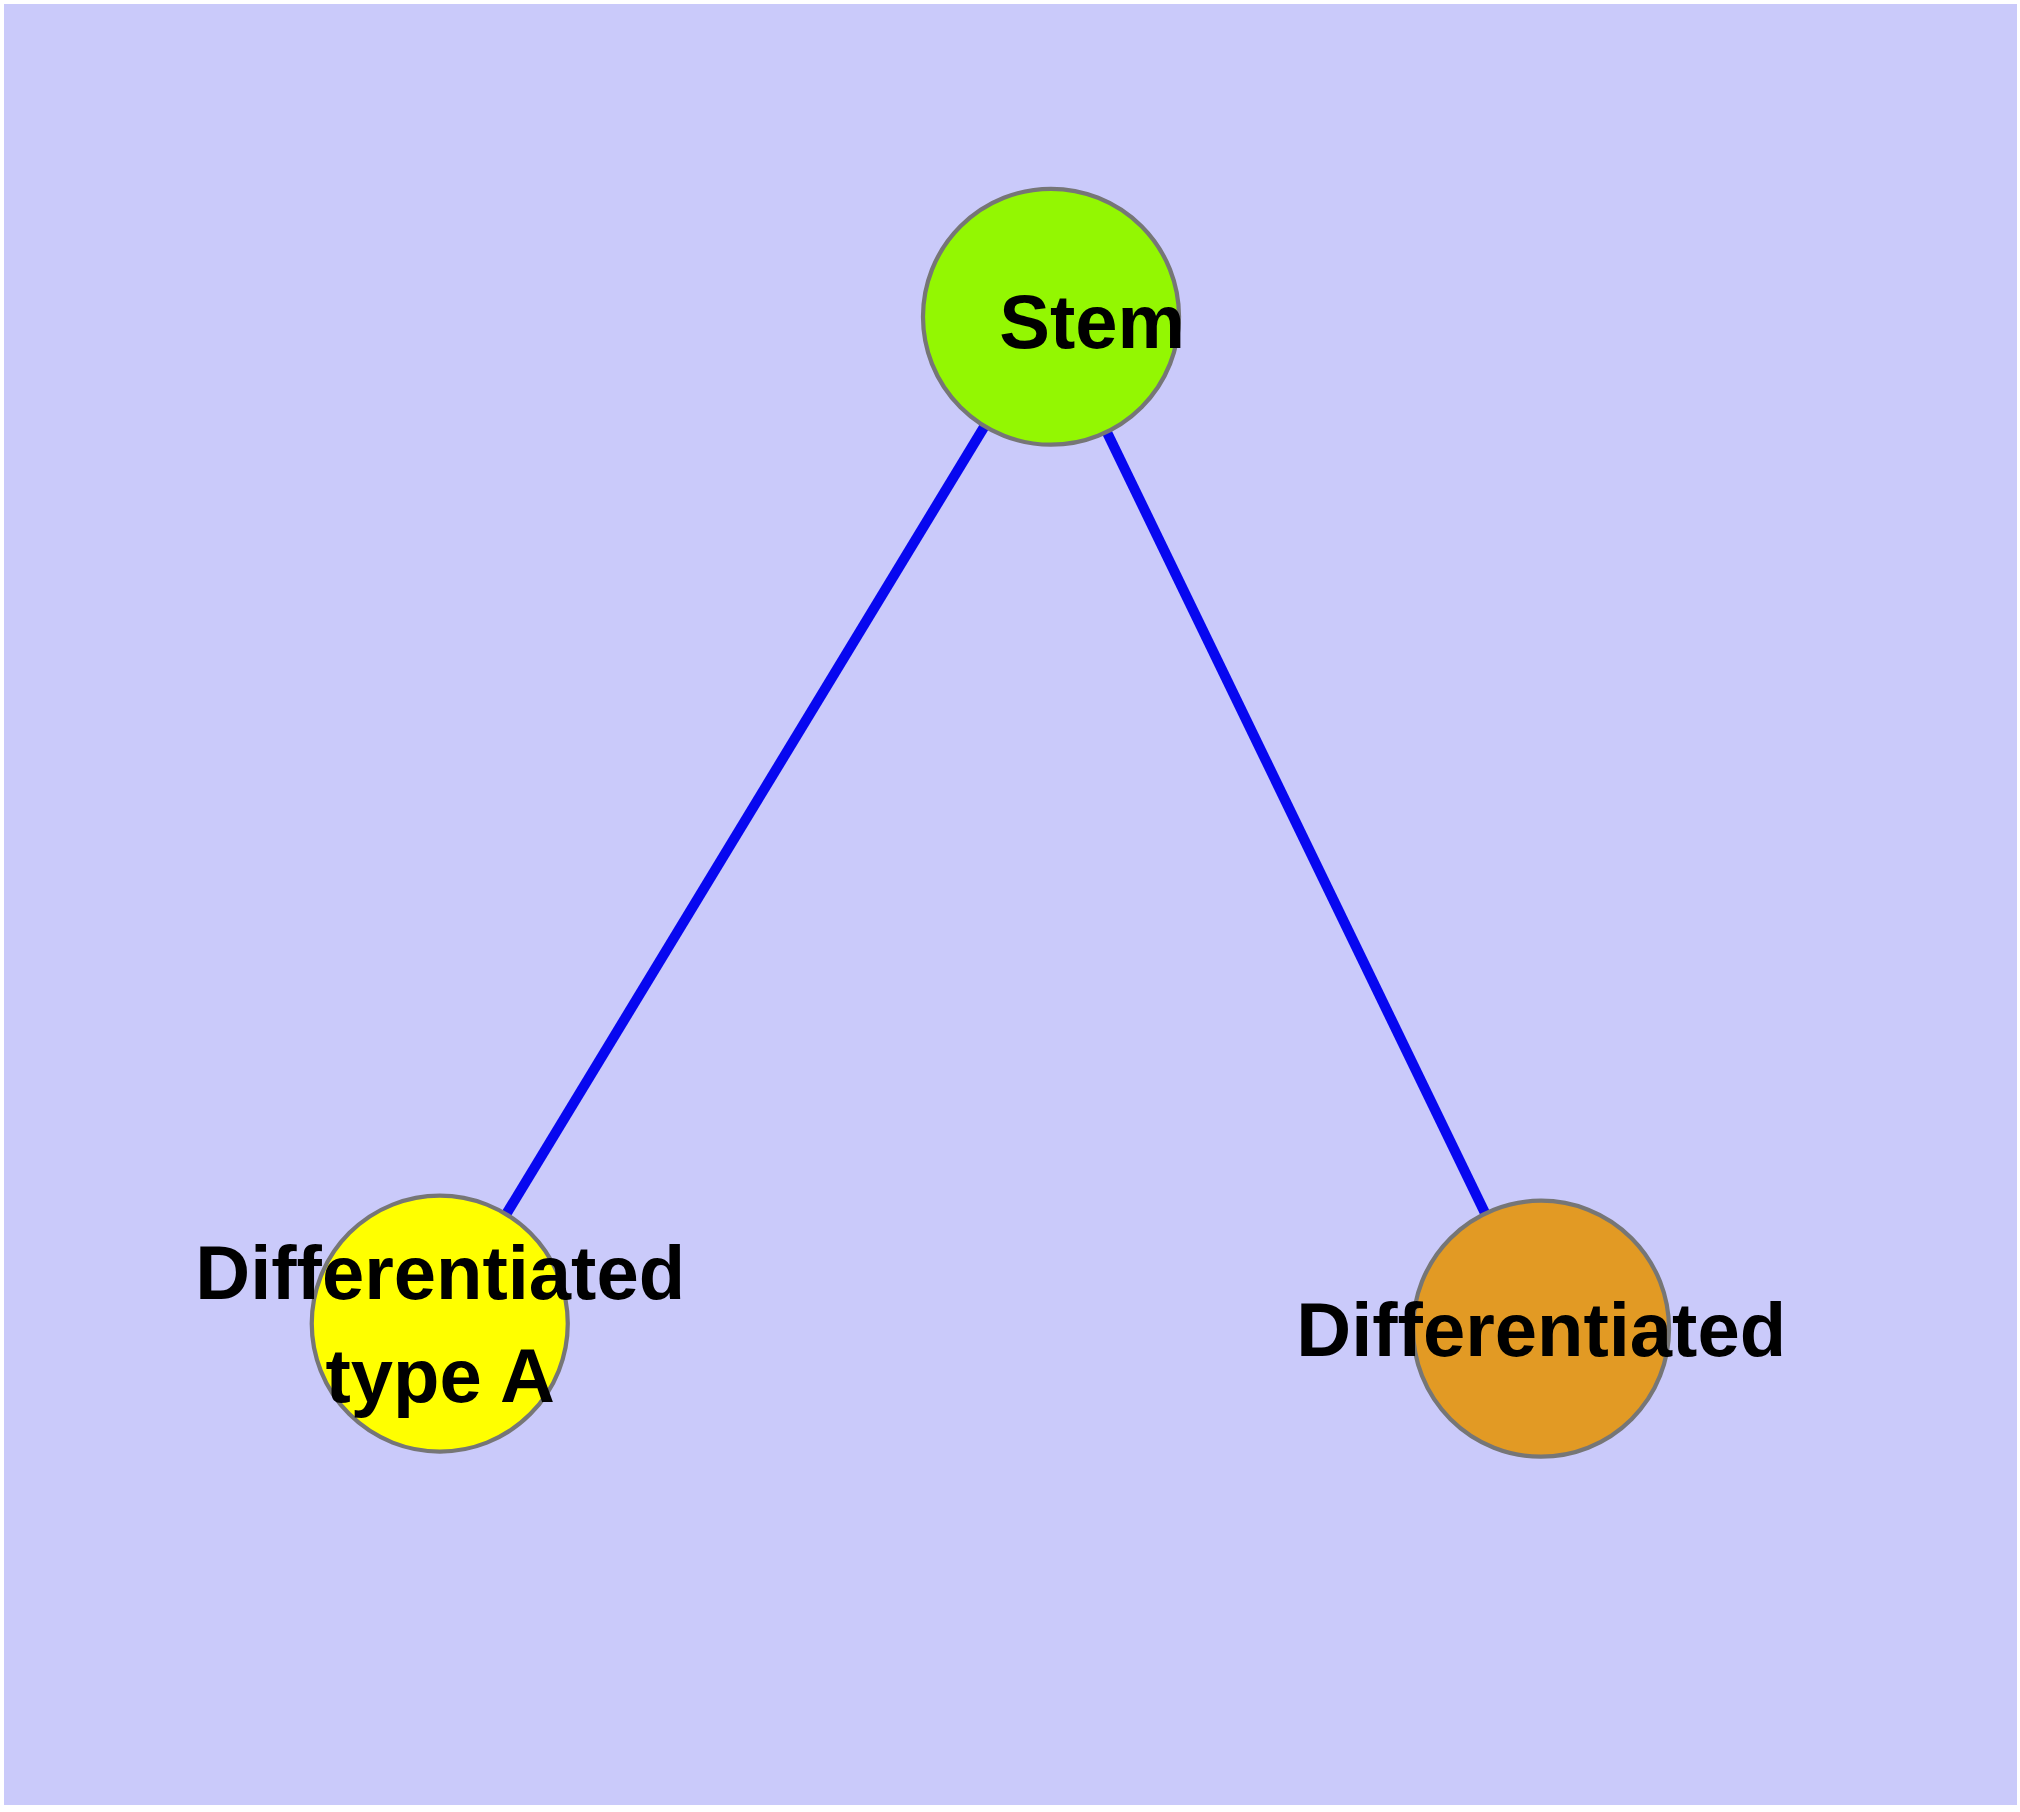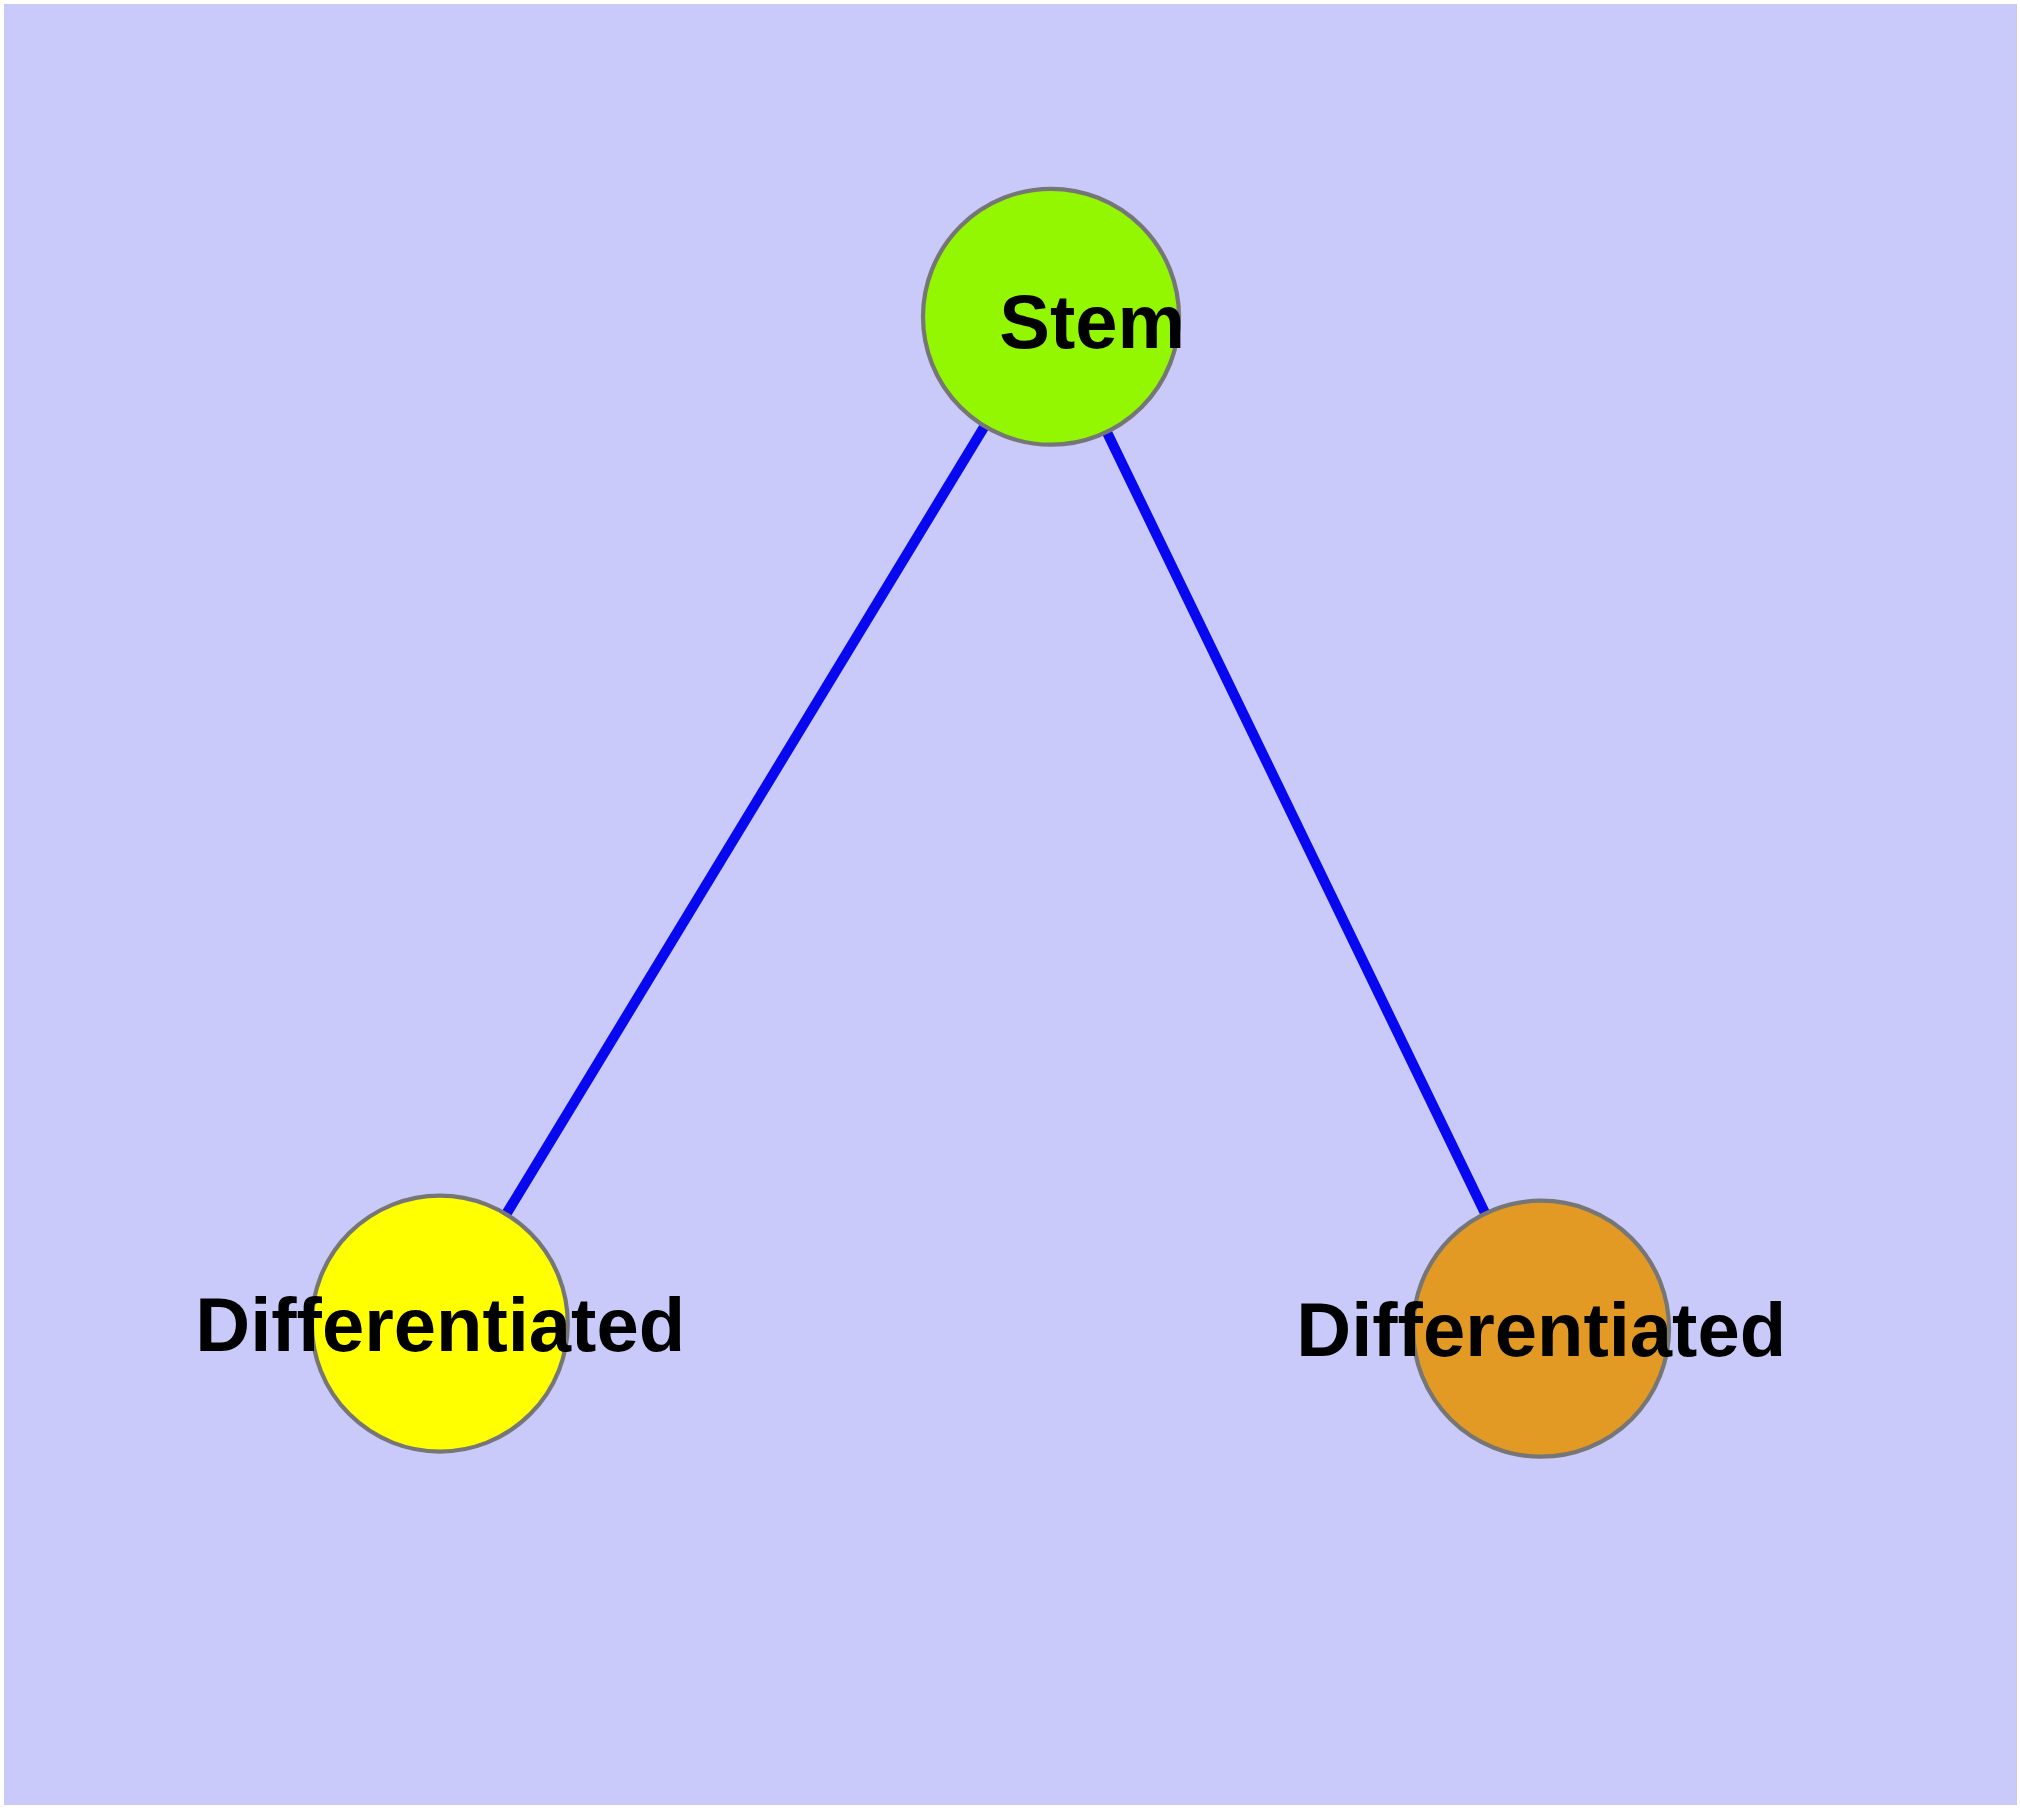--- a/index.html
+++ b/index.html
@@ -69,20 +69,21 @@
       <circle cx="514" cy="1557" r="151" fill="#ffff00"></circle>
       <circle cx="1813" cy="1563" r="151" fill="#e29a24"></circle>
     </svg>
 
     <div class="node-label label-stem">
       <div>Stem</div>
     </div>
 
     <div class="node-label label-type-a">
       <div>Differentiated</div>
+      <div>type A</div>
     </div>
 
     <div class="node-label label-type-b">
       <div>Differentiated</div>
     </div>
 
   </div>
 </div>
 
 

